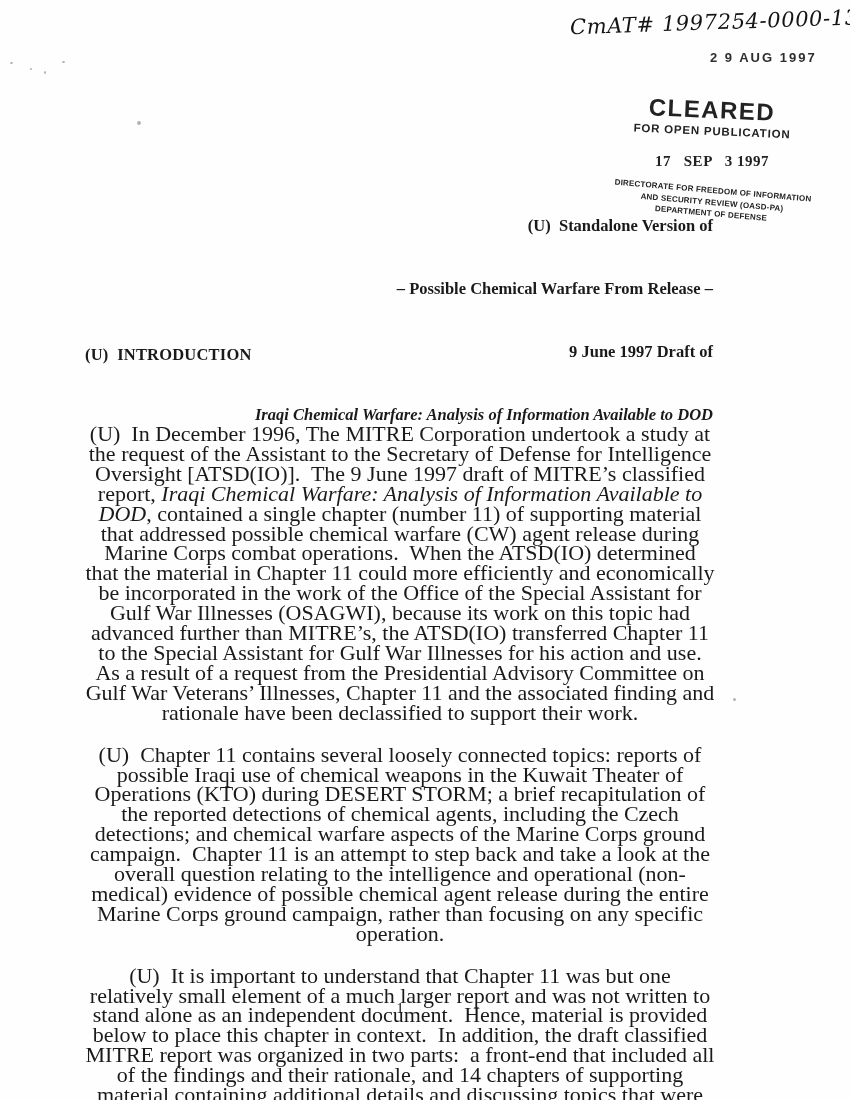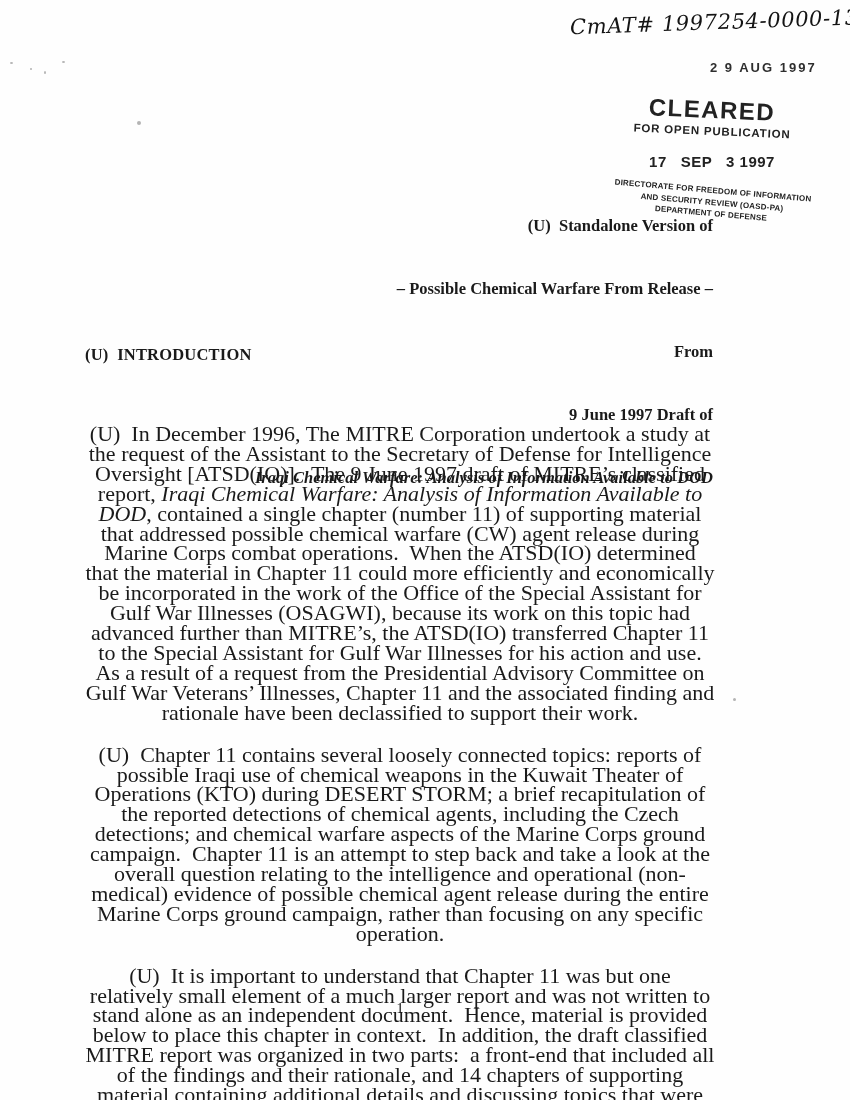--- a/index.html
+++ b/index.html
@@ -11,33 +11,33 @@
   .page { position:absolute; top:0; left:0; width:850px; height:1100px; background:#fefefe; }
 
   .handwritten {
     position:absolute; top:10px; left:570px;
     font-family:"DejaVu Serif", serif; font-style:italic;
     font-size:21px; color:#141414; letter-spacing:0.6px;
     transform:rotate(-2deg); white-space:nowrap;
   }
 
   .date-stamp {
-    position:absolute; top:60px; left:710px;
+    position:absolute; top:50px; left:710px;
     font-family:"Liberation Sans", sans-serif;
     font-size:13px; font-weight:700; letter-spacing:2px;
     color:#2e2e2e; white-space:pre;
   }
 
   .stamp {
     position:absolute; top:96px; left:596px; width:232px;
     text-align:center; font-family:"Liberation Sans", sans-serif; color:#222222;
   }
   .stamp-title   { font-size:24px; font-weight:700; letter-spacing:1.5px; transform:rotate(2.5deg); }
   .stamp-subtitle{ font-size:11.5px; font-weight:600; letter-spacing:0.8px; transform:rotate(2.5deg); margin-top:1px; }
-  .stamp-date    { margin-top:16px; font-size:15px; font-weight:700; white-space:pre; letter-spacing:0.5px; }
+  .stamp-date    { margin-top:16px; font-size:15px; font-weight:700; white-space:pre; letter-spacing:0.5px;font-family:Liberation Serif, serif; }
   .stamp-org     { margin-top:15px; font-size:8px; font-weight:600; line-height:1.45; transform:rotate(5deg); letter-spacing:0.2px; }
 
   .title-block {
     position:absolute; top:173px; left:85px; width:628px;
     text-align:right; font-size:16.5px; font-weight:700;
     line-height:21px; white-space:pre-wrap;
   }
   .title-italic { font-style:italic; }
 
   .section-heading {
@@ -89,21 +89,20 @@
     <div class="stamp-org">
       <div>DIRECTORATE FOR FREEDOM OF INFORMATION</div>
       <div>AND SECURITY REVIEW (OASD-PA)</div>
       <div>DEPARTMENT OF DEFENSE</div>
     </div>
   </div>
 
   <div class="title-block">
     <div>(U)  Standalone Version of</div>
     <div>– Possible Chemical Warfare From Release –</div>
-    <div>From</div>
     <div>9 June 1997 Draft of</div>
     <div class="title-italic">Iraqi Chemical Warfare: Analysis of Information Available to DOD</div>
   </div>
 
   <h2 class="section-heading">(U)  INTRODUCTION</h2>
 
   <div class="body-text">
     <p><span>(U)  In December 1996, The MITRE Corporation undertook a study at the request of the Assistant to the Secretary of Defense for Intelligence Oversight [ATSD(IO)].  The 9 June 1997 draft of MITRE’s classified report, </span><em>Iraqi Chemical Warfare: Analysis of Information Available to DOD</em><span>, contained a single chapter (number 11) of supporting material that addressed possible chemical warfare (CW) agent release during Marine Corps combat operations.  When the ATSD(IO) determined that the material in Chapter 11 could more efficiently and economically be incorporated in the work of the Office of the Special Assistant for Gulf War Illnesses (OSAGWI), because its work on this topic had advanced further than MITRE’s, the ATSD(IO) transferred Chapter 11 to the Special Assistant for Gulf War Illnesses for his action and use.   As a result of a request from the Presidential Advisory Committee on Gulf War Veterans’ Illnesses, Chapter 11 and the associated finding and rationale have been declassified to support their work.</span></p>
     <p>(U)  Chapter 11 contains several loosely connected topics: reports of possible Iraqi use of chemical weapons in the Kuwait Theater of Operations (KTO) during DESERT STORM; a brief recapitulation of the reported detections of chemical agents, including the Czech detections; and chemical warfare aspects of the Marine Corps ground campaign.  Chapter 11 is an attempt to step back and take a look at the overall question relating to the intelligence and operational (non-medical) evidence of possible chemical agent release during the entire Marine Corps ground campaign, rather than focusing on any specific operation.</p>
     <p>(U)  It is important to understand that Chapter 11 was but one relatively small element of a much larger report and was not written to stand alone as an independent document.  Hence, material is provided below to place this chapter in context.  In addition, the draft classified MITRE report was organized in two parts:  a front-end that included all of the findings and their rationale, and 14 chapters of supporting material containing additional details and discussing topics that were not seen as being of sufficient significance to merit</p>

